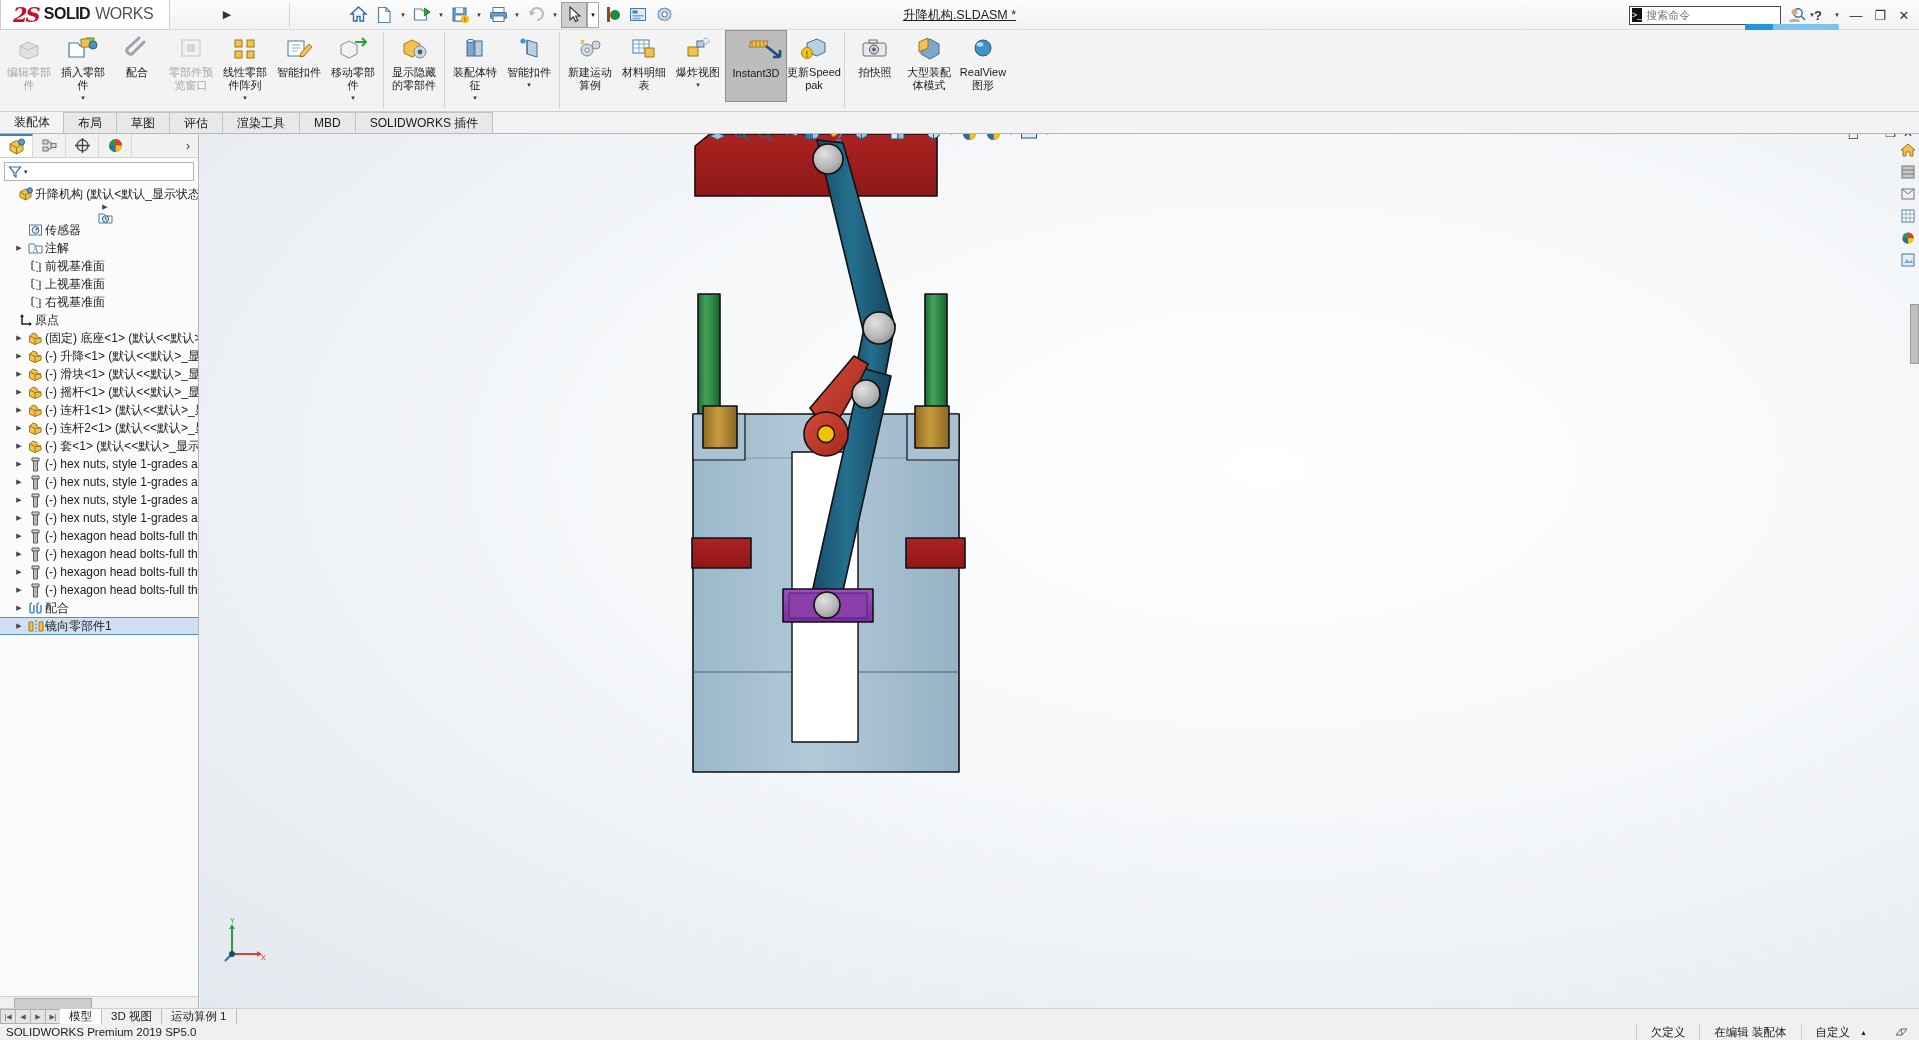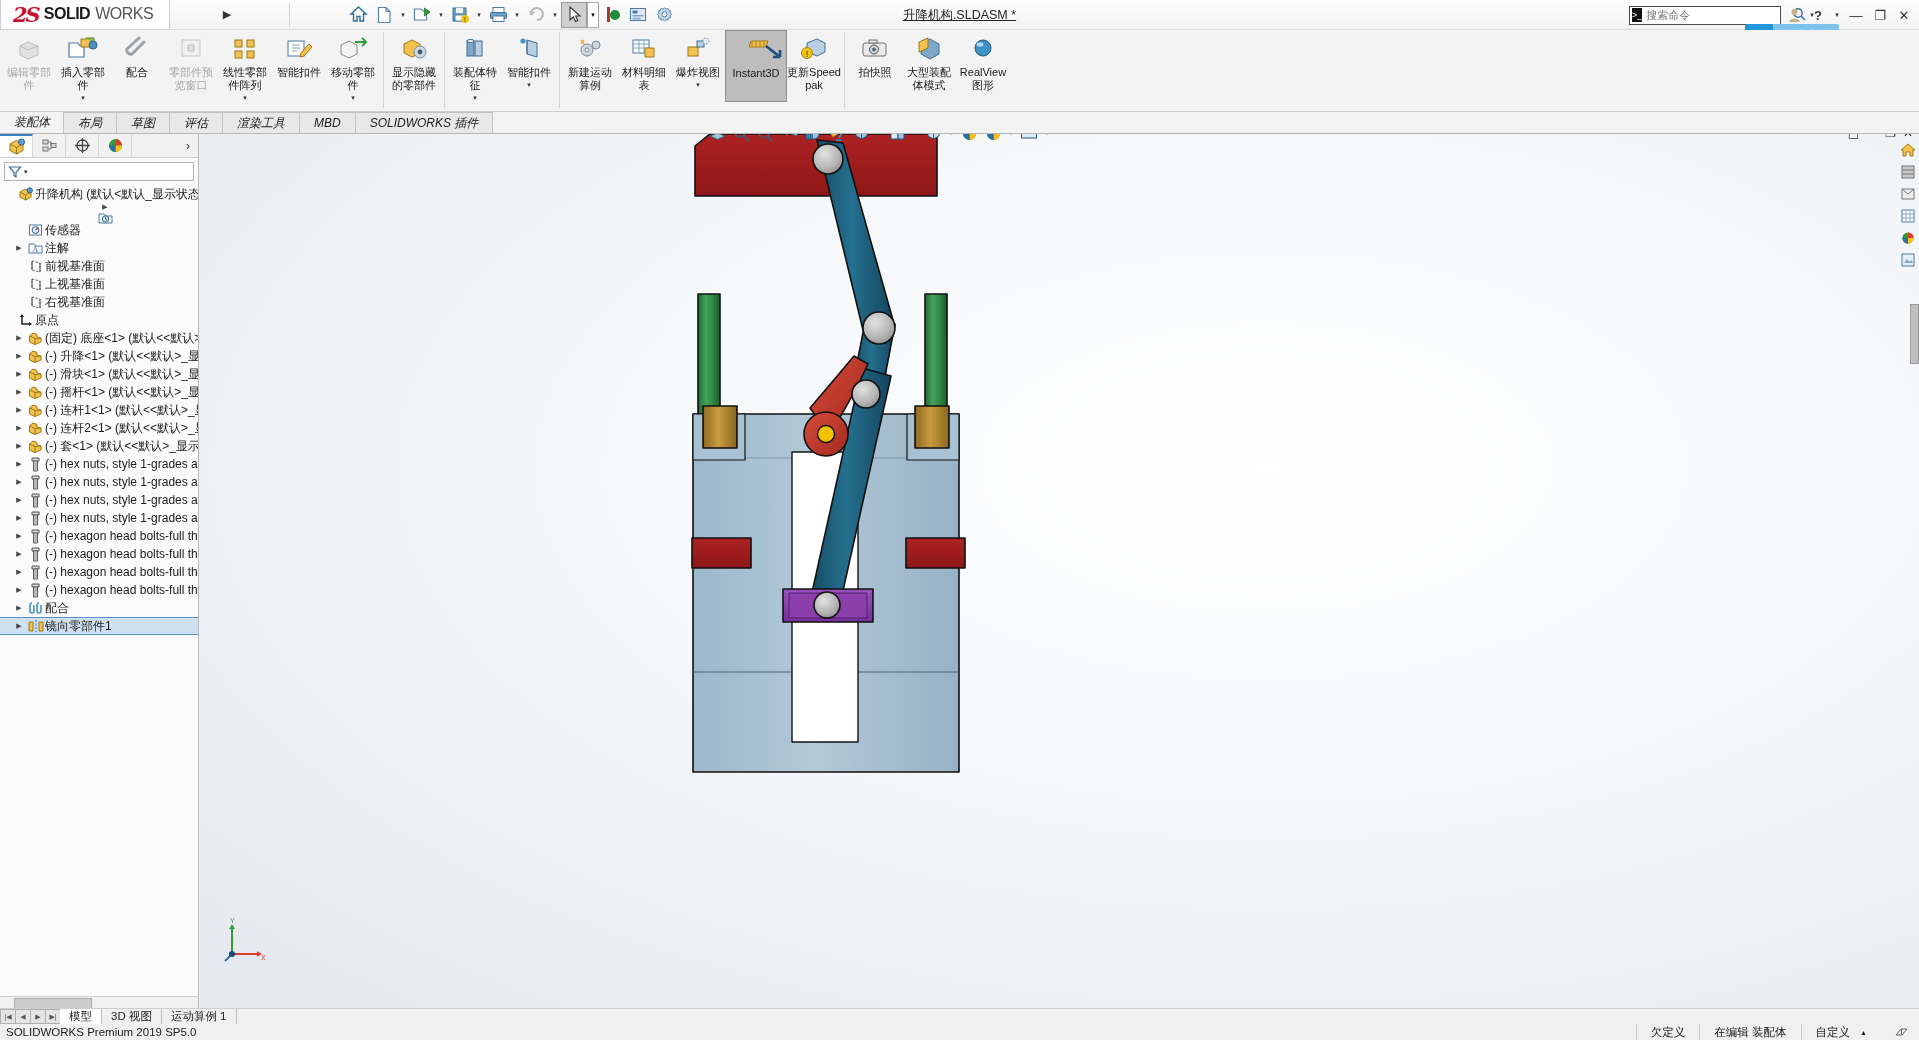--- a/index.html
+++ b/index.html
@@ -82,21 +82,20 @@
   }
   .rb-item.dim .rb-lbl { color: #a8a8a8; }
   .rb-dd { font-size: 7px; color: #333; margin-top: 2px; }
   .rb-sep { width: 1px; background: #d4d4d4; height: 76px; margin: 2px 3px 0 3px; }
 
   
   .tabstrip {
     position: absolute; left: 0; top: 112px; width: 1919px; height: 22px;
     background: #f3f3f3; display: flex; align-items: flex-end;
     border-bottom: 1px solid #b8b8b8;
-    font-style: italic;
   }
   .tab {
     height: 21px; padding: 0 14px; font-size: 12px; color: #1a1a1a;
     display: flex; align-items: center; background: #e8e8e8;
     border: 1px solid #c2c2c2; border-bottom: none; margin-right: -1px;
   }
   .tab.active { background: #ffffff; border-bottom: 1px solid #ffffff; height: 22px; }
 
   
   .leftpanel {

